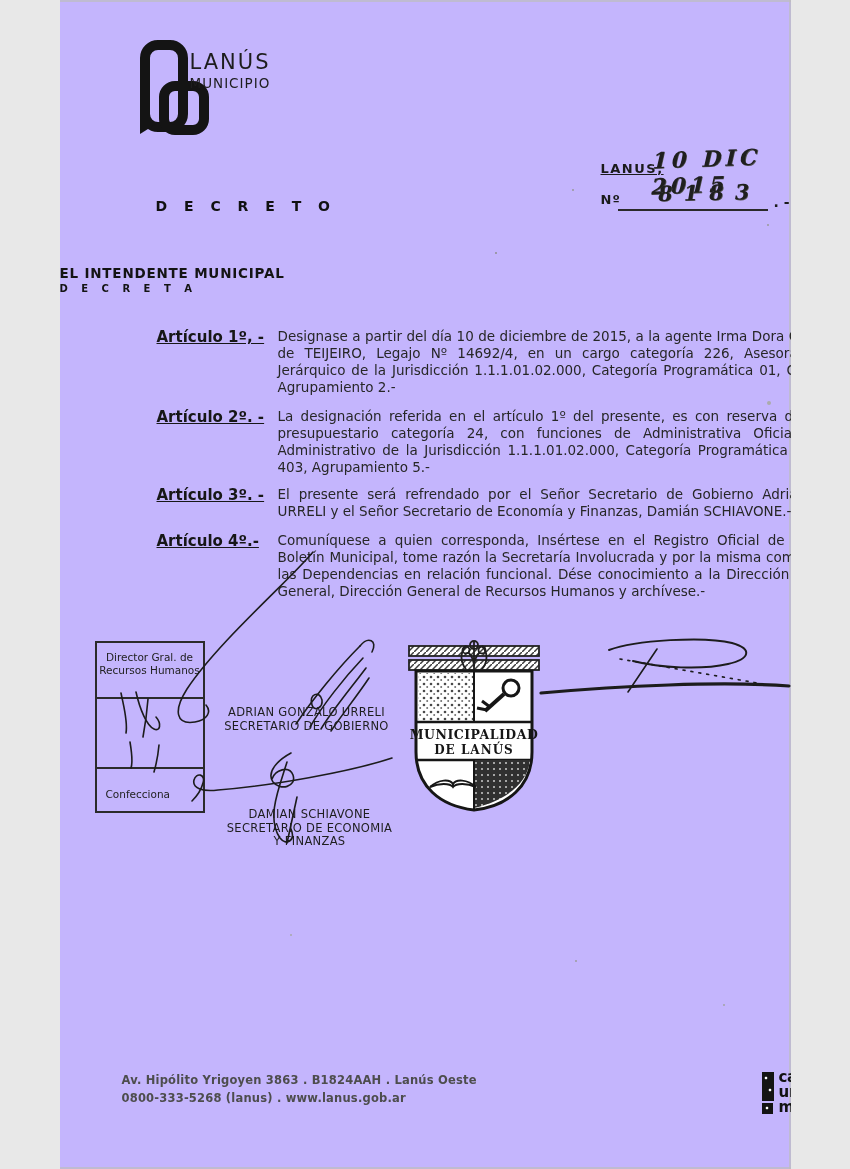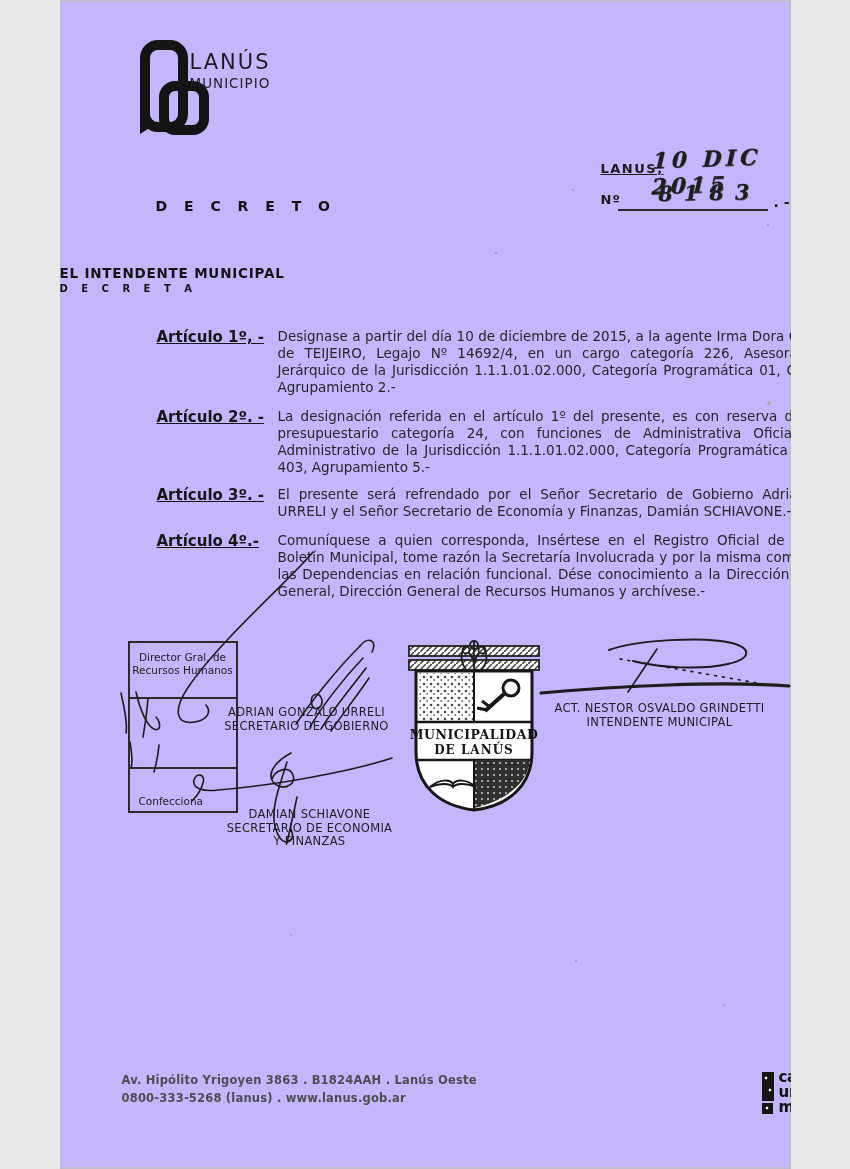--- a/index.html
+++ b/index.html
@@ -37,24 +37,24 @@
   .ch1{font-size:13.5px;font-weight:bold;letter-spacing:0.8px;}
   .ch2{font-size:10px;font-weight:bold;letter-spacing:5px;margin-top:2px;}
 
   
   .article{position:absolute;left:97px;width:713px;}
   .article .label{position:absolute;left:0;top:0;width:118px;font-weight:bold;text-decoration:underline;font-size:15px;color:#171717;white-space:nowrap;}
   .article .body{margin-left:121px;font-size:13.5px;line-height:17px;text-align:justify;color:#272727;}
   #article-1{top:328px;} #article-2{top:408px;} #article-3{top:486px;} #article-4{top:532px;}
 
   
-  .stamp-box{position:absolute;left:35px;top:641px;width:106px;height:168px;border:2px solid #2b2b2b;background:transparent;margin-left:33px;}
+  .stamp-box{position:absolute;left:35px;top:641px;width:106px;height:168px;border:2px solid #2b2b2b;background:transparent;}
   .sb-head{height:46px;border-bottom:2px solid #2b2b2b;font-size:10.5px;line-height:12.5px;text-align:center;padding-top:8px;color:#222;}
   .sb-mid{height:68px;border-bottom:2px solid #2b2b2b;}
-  .sb-foot{font-size:10.5px;padding:26px 0 0 9px;color:#222;}
+  .sb-foot{font-size:10.5px;padding:19px 0 0 9px;color:#222;}
 
   
   .sig{position:absolute;text-align:center;font-size:11.5px;line-height:13.5px;color:#1e1e1e;letter-spacing:0.3px;}
   #sig-adrian{left:147px;top:706px;width:200px;}
   #sig-damian{left:150px;top:808px;width:200px;}
   #sig-grindetti{left:480px;top:702px;width:240px;}
 
   .overlay{position:absolute;left:0;top:0;pointer-events:none;}
 
   .coat{position:absolute;left:348px;top:640px;}
@@ -175,24 +175,20 @@
 
   <div class="sig" id="sig-adrian">
     <div>ADRIAN GONZALO URRELI</div>
     <div>SECRETARIO DE GOBIERNO</div>
   </div>
   <div class="sig" id="sig-damian">
     <div>DAMIAN SCHIAVONE</div>
     <div>SECRETARIO DE ECONOMIA</div>
     <div>Y FINANZAS</div>
   </div>
-  <div class="sig" id="sig-grindetti">
-    <div>ACT. NESTOR OSVALDO GRINDETTI</div>
-    <div>INTENDENTE MUNICIPAL</div>
-  </div>
 
   <svg class="overlay" width="850" height="1169" viewBox="0 0 850 1169">
     <g stroke="#1c1c1c" fill="none" stroke-width="1.6" stroke-linecap="round">
 
       <path d="M253 552 C230 580 158 642 127 689 C113 711 116 725 135 722 C147 720 152 712 146 705"></path>
 
       <g>
         <path d="M236 724 C252 700 278 668 300 646"></path>
         <path d="M250 727 C262 706 284 678 303 658"></path>
         <path d="M261 729 C271 712 291 688 306 668"></path>

